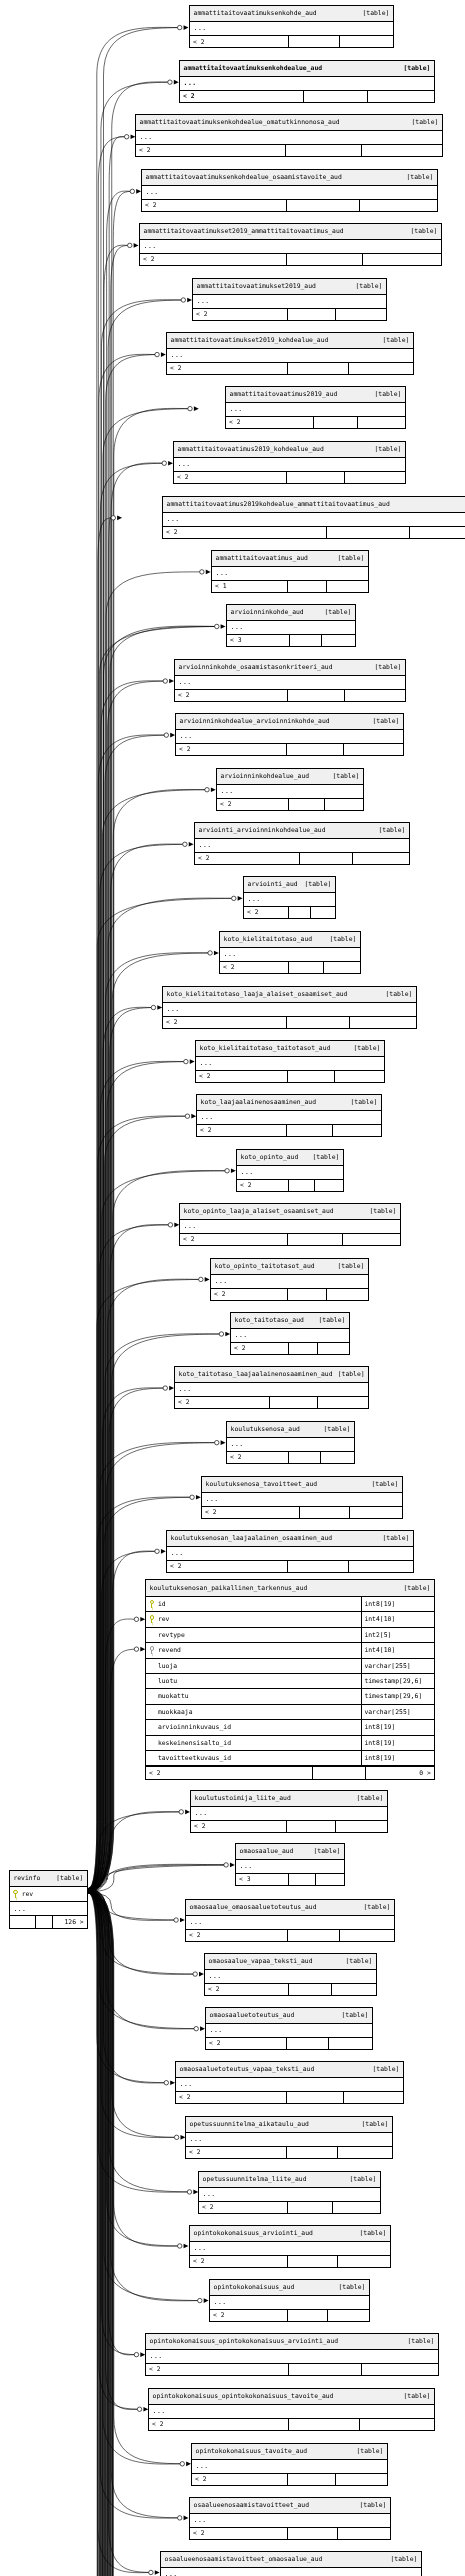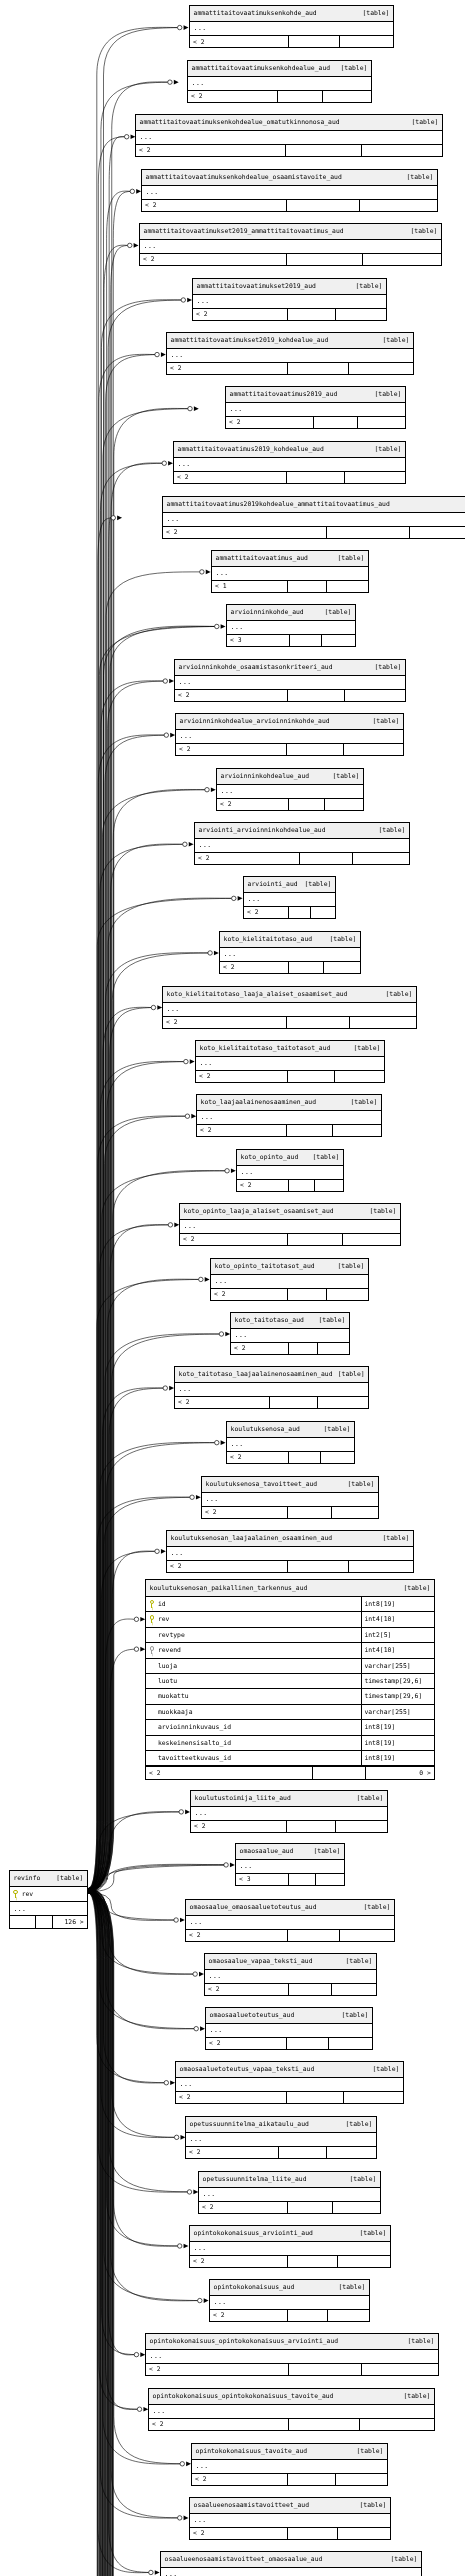--- a/index.html
+++ b/index.html
@@ -312,21 +312,21 @@
         <span>...</span>
       </div>
       <div class="ftr">
         <div class="fc" style="width: 49%;">
           <span>&lt; 2</span>
         </div>
         <div class="fc" style="width: 25%;"></div>
         <div class="fc" style="width: 26%;"></div>
       </div>
     </div>
-    <div class="tbl" style="left: 187px; top: 60px; width: 185px;">
+    <div class="tbl" style="left: 179px; top: 60px; width: 256px; font-weight: bold;">
       <div class="hdr">
         <span>ammattitaitovaatimuksenkohdealue_aud</span>
         <span>[table]</span>
       </div>
       <div class="mid">
         <span>...</span>
       </div>
       <div class="ftr">
         <div class="fc" style="width: 49%;">
           <span>&lt; 2</span>
@@ -728,21 +728,21 @@
         <span>...</span>
       </div>
       <div class="ftr">
         <div class="fc" style="width: 49%;">
           <span>&lt; 2</span>
         </div>
         <div class="fc" style="width: 25%;"></div>
         <div class="fc" style="width: 26%;"></div>
       </div>
     </div>
-    <div class="tbl" style="left: 201px; top: 1476px; width: 178px;">
+    <div class="tbl" style="left: 201px; top: 1476px; width: 202px;">
       <div class="hdr">
         <span>koulutuksenosa_tavoitteet_aud</span>
         <span>[table]</span>
       </div>
       <div class="mid">
         <span>...</span>
       </div>
       <div class="ftr">
         <div class="fc" style="width: 49%;">
           <span>&lt; 2</span>
@@ -856,21 +856,21 @@
         <span>...</span>
       </div>
       <div class="ftr">
         <div class="fc" style="width: 49%;">
           <span>&lt; 2</span>
         </div>
         <div class="fc" style="width: 25%;"></div>
         <div class="fc" style="width: 26%;"></div>
       </div>
     </div>
-    <div class="tbl" style="left: 185px; top: 2116px; width: 192px;">
+    <div class="tbl" style="left: 185px; top: 2116px; width: 208px;">
       <div class="hdr">
         <span>opetussuunnitelma_aikataulu_aud</span>
         <span>[table]</span>
       </div>
       <div class="mid">
         <span>...</span>
       </div>
       <div class="ftr">
         <div class="fc" style="width: 49%;">
           <span>&lt; 2</span>

